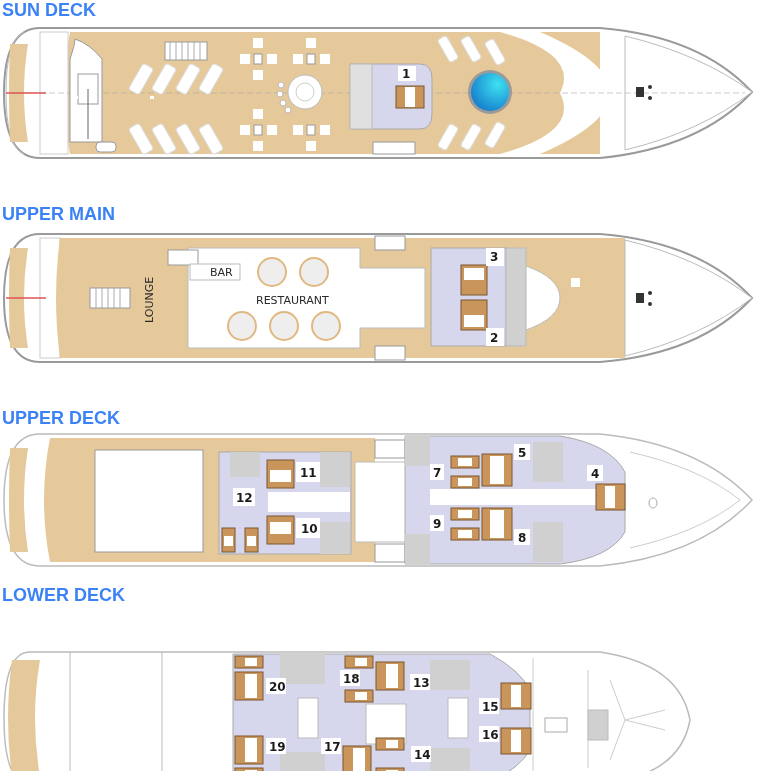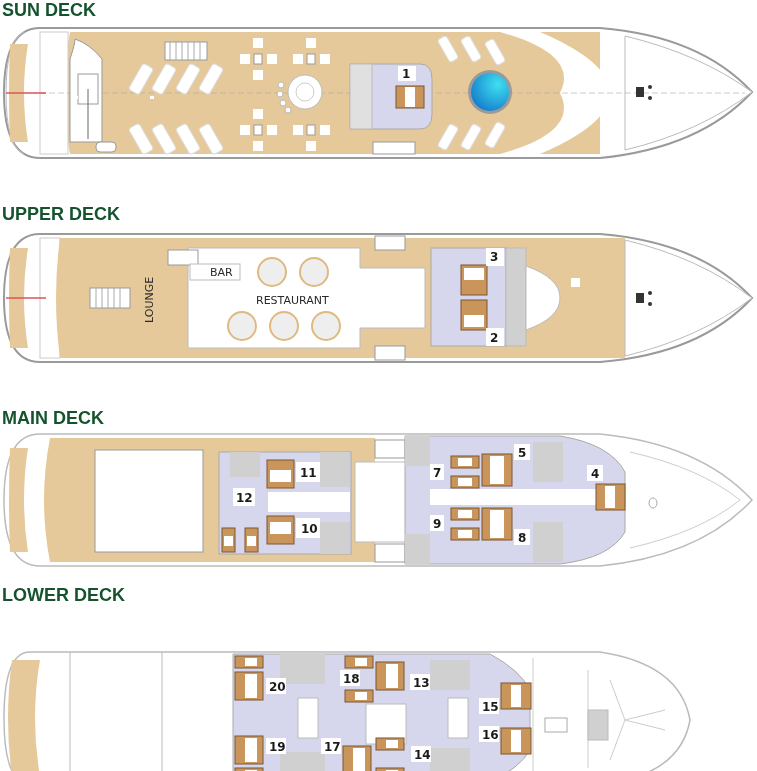--- a/index.html
+++ b/index.html
@@ -1,17 +1,17 @@
 <!DOCTYPE html>
 <html><head>
 <meta charset="utf-8">
 <style>
   html,body{margin:0;padding:0;background:#fff;}
   body{width:757px;height:771px;position:relative;overflow:hidden;font-family:"DejaVu Sans",sans-serif;}
-  .deck-title{position:absolute;left:2px;font-family:"Liberation Sans",sans-serif;font-weight:bold;font-size:18px;color:#14532d;letter-spacing:0px;margin:0;line-height:20px;}
+  .deck-title{position:absolute;left:2px;font-family:"Liberation Sans",sans-serif;font-weight:bold;font-size:18px;color:#3b82f6;letter-spacing:0px;margin:0;line-height:20px;}
   .deck{position:absolute;left:0;width:757px;}
   svg{display:block;}
   .cabin-num{font-family:"DejaVu Sans",sans-serif;font-weight:bold;font-size:12px;fill:#1a1a1a;}
   .label{font-family:"DejaVu Sans",sans-serif;font-size:11px;fill:#2a2a2a;}
 </style>
 </head>
 <body>
 
 <h2 class="deck-title" style="top:0px">SUN DECK</h2>
 <div class="deck" style="top:24px">
@@ -113,21 +113,21 @@
         <rect x="636" y="63" width="8" height="10"></rect>
         <circle cx="650" cy="63" r="2"></circle>
         <circle cx="650" cy="74" r="2"></circle>
       </g>
   <rect x="75" y="72" width="3" height="3" fill="#fff"></rect>
       <rect x="150" y="72" width="4" height="3" fill="#fff"></rect>
       <rect x="570" y="72" width="4" height="3" fill="#fff"></rect>
 </svg>
 </div>
 
-<h2 class="deck-title" style="top:204px">UPPER DECK</h2>
+<h2 class="deck-title" style="top:204px">UPPER MAIN</h2>
 <div class="deck" style="top:228px">
 <svg width="757" height="140" viewBox="0 0 757 140">
   <path d="M40 6 H600 Q700 14 752 70 Q700 126 600 134 H40 Q4 134 4 70 Q4 6 40 6 Z" fill="#fff" stroke="#9a9a9a" stroke-width="2"></path>
   <path d="M10 20 Q8 70 10 120 L28 120 Q20 70 28 20 Z" fill="#e6c99a"></path>
   <rect x="40" y="10" width="20" height="120" fill="#fff" stroke="#ccc"></rect>
   <path d="M60 10 H625 V130 H60 Q52 70 60 10 Z" fill="#e6c99a"></path>
   <path d="M625 12 Q700 30 752 70 Q700 110 625 128 Z" fill="#fff" stroke="#bbb"></path>
   <line x1="6" y1="70" x2="46" y2="70" stroke="#d55" stroke-width="1.5"></line>
 
   <rect x="90" y="60" width="40" height="20" fill="#fff" stroke="#999"></rect>
@@ -168,21 +168,21 @@
   <path d="M526 38 Q560 50 560 70 Q560 90 526 102 Z" fill="#fff" stroke="#bbb"></path>
   <rect x="571" y="50" width="9" height="9" fill="#fff"></rect>
   <g fill="#333">
         <rect x="636" y="65" width="8" height="10"></rect>
         <circle cx="650" cy="65" r="2"></circle>
         <circle cx="650" cy="76" r="2"></circle>
       </g>
 </svg>
 </div>
 
-<h2 class="deck-title" style="top:408px">MAIN DECK</h2>
+<h2 class="deck-title" style="top:408px">UPPER DECK</h2>
 <div class="deck" style="top:432px">
 <svg width="757" height="140" viewBox="0 0 757 140">
   <path d="M40 2 H600 Q700 12 752 68 Q700 124 600 134 H40 Q4 134 4 68 Q4 2 40 2 Z" fill="#fff" stroke="#bbb" stroke-width="1.5"></path>
   <path d="M10 16 Q8 68 10 120 L28 120 Q20 68 28 16 Z" fill="#e6c99a"></path>
   <path d="M50 6 H375 V130 H50 Q38 68 50 6 Z" fill="#e6c99a"></path>
   <rect x="95" y="18" width="108" height="102" fill="#fff" stroke="#999"></rect>
 
   <rect x="219" y="20" width="132" height="102" fill="#d6d6ec" stroke="#aaa"></rect>
   <rect x="230" y="20" width="30" height="25" fill="#d0d0d0"></rect>
       <rect x="320" y="20" width="30" height="35" fill="#d0d0d0"></rect>

